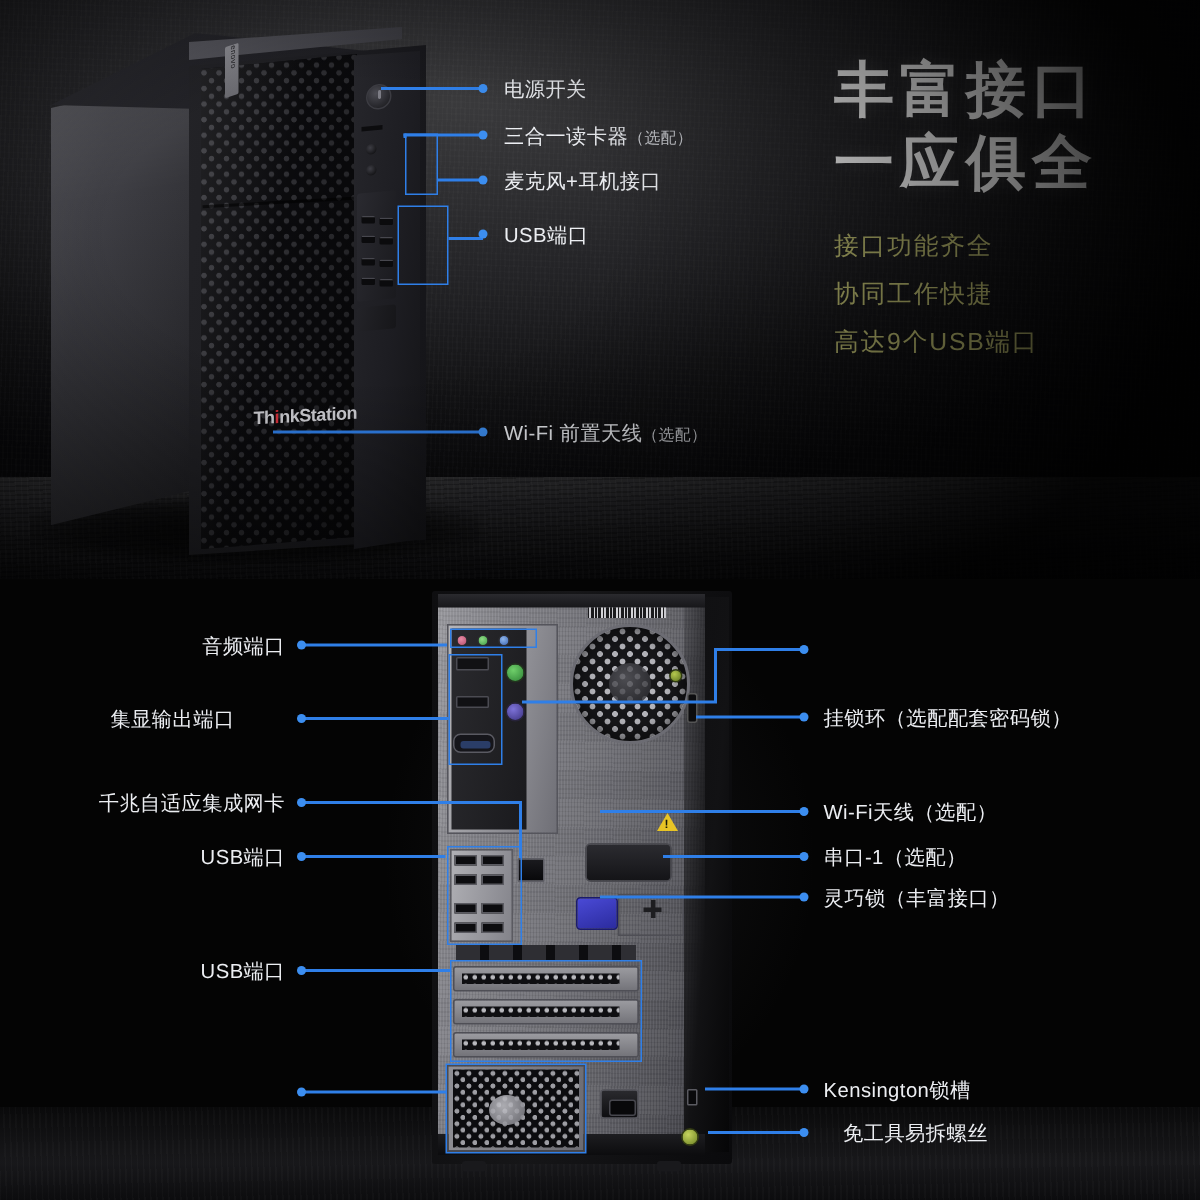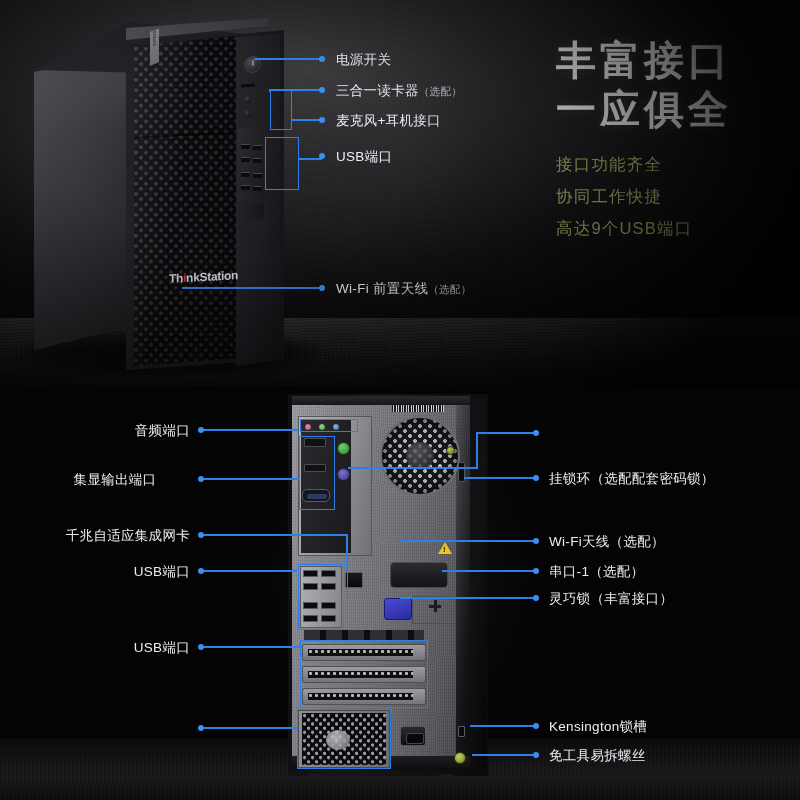--- a/index.html
+++ b/index.html
@@ -459,16 +459,16 @@
     <div class="bl-line" style="left:400px;top:211px;width:134px;"></div>
     <div class="bl-dot" style="left:533px;top:208.5px;"></div>
     <div class="blabel" style="left:549px;top:204px;">灵巧锁（丰富接口）</div>
 
     <div class="bl-line" style="left:470px;top:339px;width:64px;"></div>
     <div class="bl-dot" style="left:533px;top:336.5px;"></div>
     <div class="blabel" style="left:549px;top:332px;">Kensington锁槽</div>
 
     <div class="bl-line" style="left:472px;top:368px;width:62px;"></div>
     <div class="bl-dot" style="left:533px;top:365.5px;"></div>
-    <div class="blabel" style="left:549px;top:361px;">免工具易拆螺丝</div>
+    <div class="blabel" style="left:562px;top:361px;">免工具易拆螺丝</div>
   </div>
 
 </div>
 
 </body></html>

